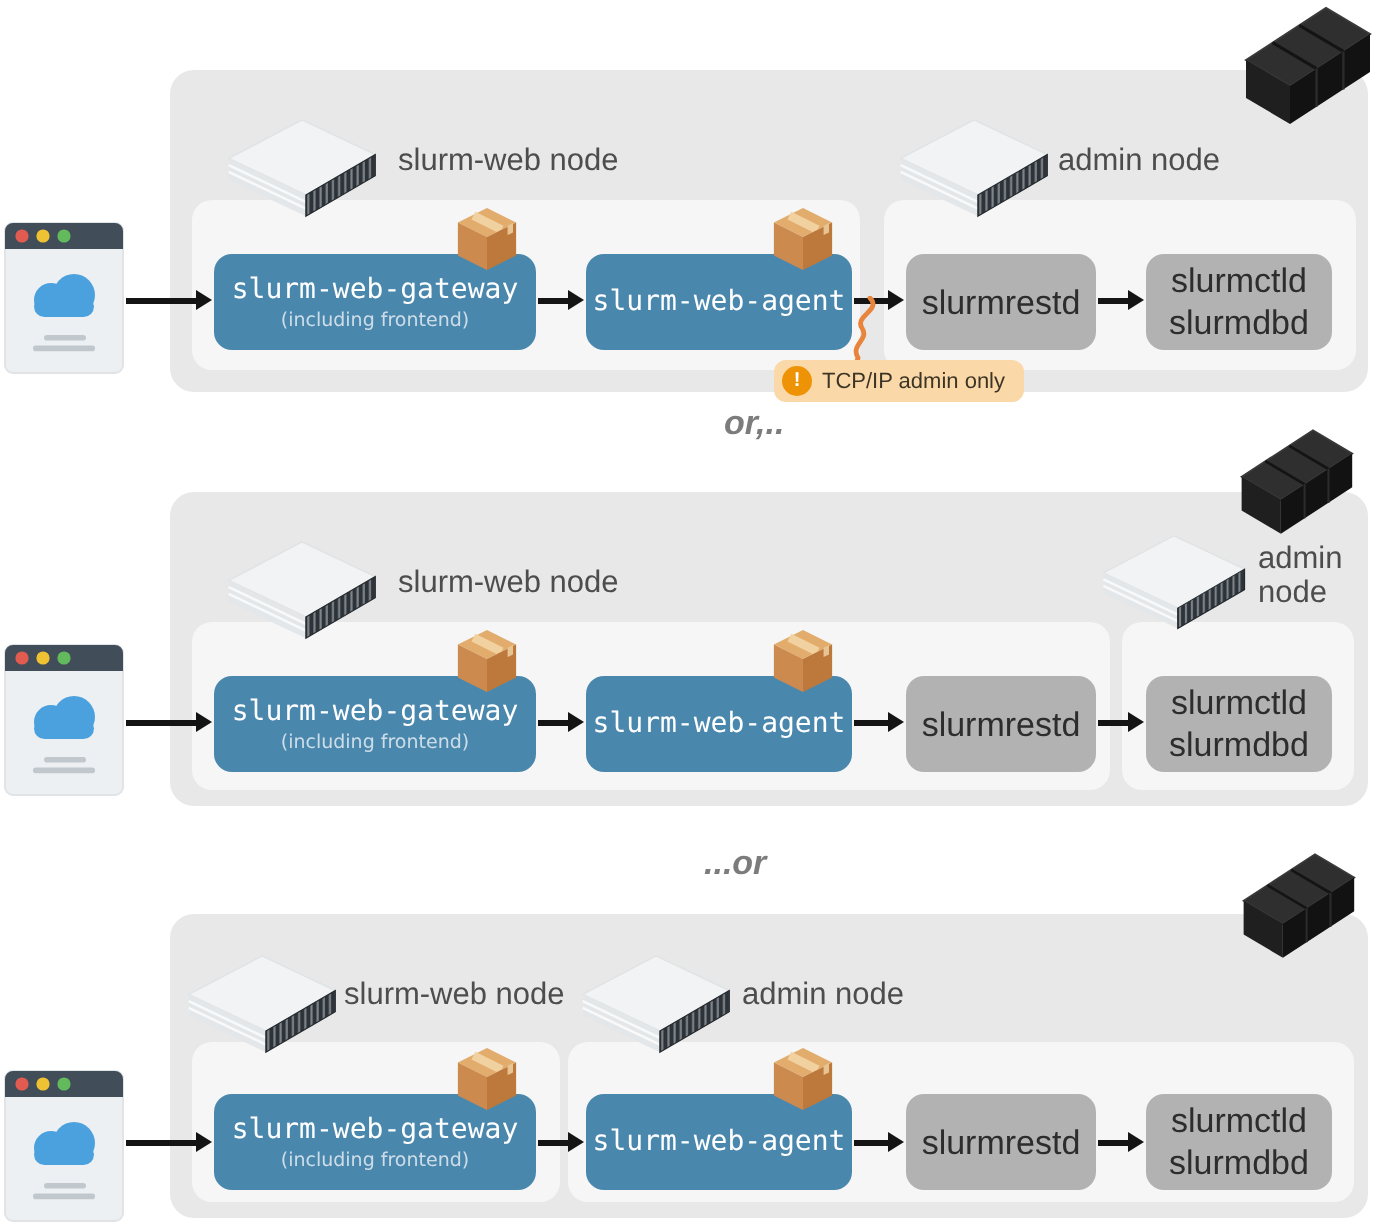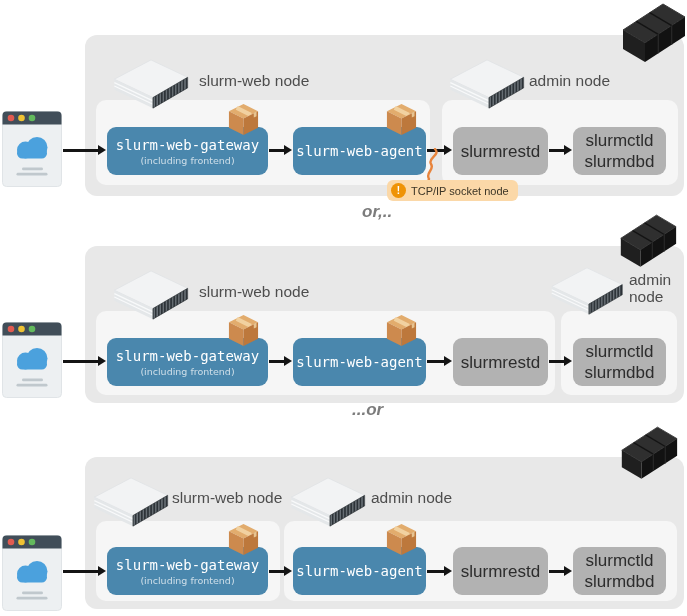--- a/index.html
+++ b/index.html
@@ -122,21 +122,21 @@
   <div class="arrow" style="left:63px;top:149px;width:36px"></div>
   <div class="arrow" style="left:269px;top:149px;width:16px"></div>
   <div class="arrow" style="left:427px;top:149px;width:18px"></div>
   <div class="arrow" style="left:549px;top:149px;width:16px"></div>
 
   <svg class="icon" style="left:422px;top:148px;width:22px;height:36px" viewBox="0 0 22 36">
     <path d="M13,1 C19,7 5,10 9,16 C13,22 3,24 7,31 L6,34" stroke="#e8843c" stroke-width="2.4" fill="none" stroke-linecap="round"></path>
   </svg>
   <div class="callout" style="left:387px;top:180px">
     <span class="warn">!</span>
-    <span>TCP/IP socket node</span>
+    <span>TCP/IP admin only</span>
   </div>
 
   <div class="sep" style="left:362px;top:202px">or,..</div>
 
   <svg class="icon" style="left:2px;top:322px;width:60px;height:76px">
       <use href="#sym-browser"></use>
     </svg>
 
   <div class="outer" style="left:85px;top:246px;width:599px;height:157px"></div>
   <svg class="icon" style="left:611px;top:212px;width:66px;height:58px">
@@ -175,21 +175,21 @@
     </svg>
   <svg class="icon" style="left:385px;top:314px;width:33px;height:33px">
       <use href="#sym-package"></use>
     </svg>
 
   <div class="arrow" style="left:63px;top:360px;width:36px"></div>
   <div class="arrow" style="left:269px;top:360px;width:16px"></div>
   <div class="arrow" style="left:427px;top:360px;width:18px"></div>
   <div class="arrow" style="left:549px;top:360px;width:16px"></div>
 
-  <div class="sep" style="left:352px;top:400px">...or</div>
+  <div class="sep" style="left:352px;top:422px">...or</div>
 
   <svg class="icon" style="left:2px;top:535px;width:60px;height:76px">
       <use href="#sym-browser"></use>
     </svg>
 
   <div class="outer" style="left:85px;top:457px;width:599px;height:152px"></div>
   <svg class="icon" style="left:612px;top:424px;width:66px;height:58px">
       <use href="#sym-rack"></use>
     </svg>
 

